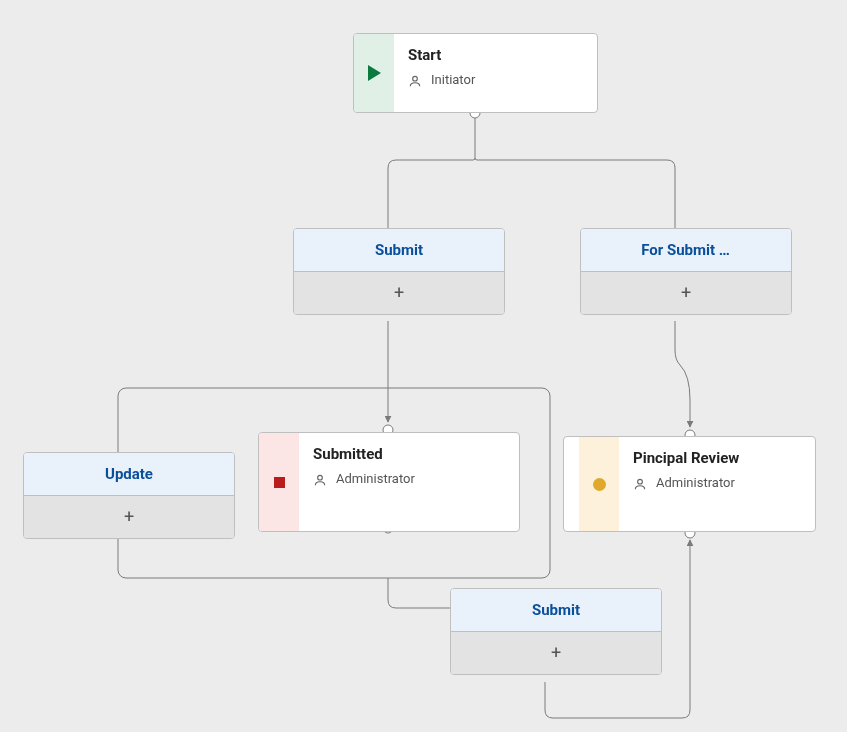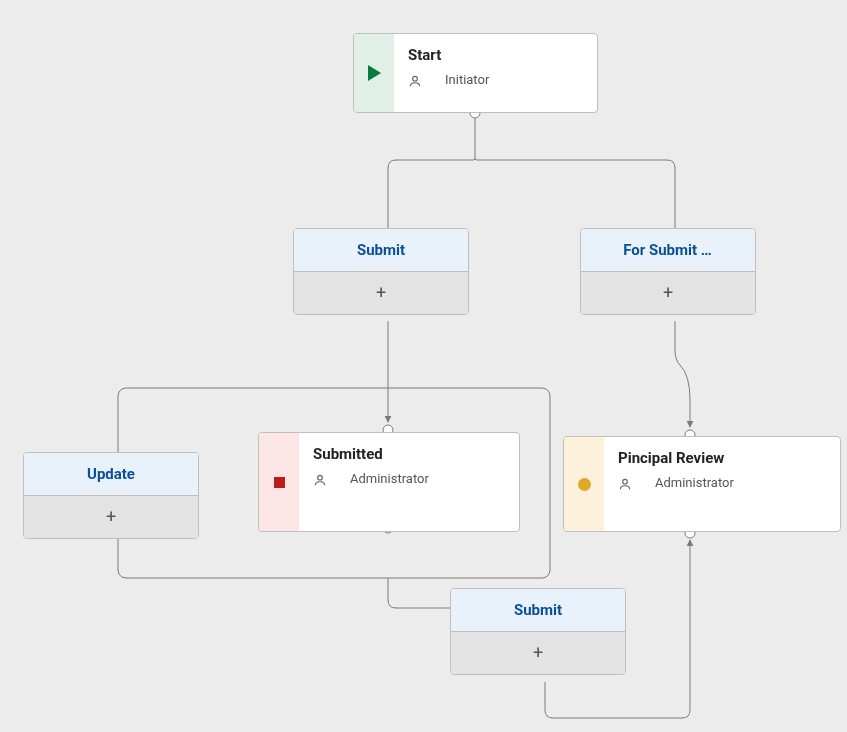--- a/index.html
+++ b/index.html
@@ -8,25 +8,25 @@
   svg.edges { position:absolute; left:0; top:0; width:847px; height:732px; pointer-events:none; }
 
   
   .task-node { position:absolute; display:flex; background:#fff; border:1px solid #bfbfbf; border-radius:4px; overflow:hidden; }
   .task-badge { width:40px; display:flex; align-items:center; justify-content:center; }
   .badge-start { background:#e1f0e7; }
   .badge-stop  { background:#fbe5e5; }
   .badge-mid   { background:#fdf1dc; }
   .task-body { padding:12px 14px 14px 14px; flex:1; }
   .task-title { color:#222; font-size:15px; font-weight:700; margin:0 0 8px 0; line-height:1.2; }
-  .task-role-row { display:flex; align-items:center; gap:23px; }
+  .task-role-row { display:flex; align-items:center; gap:9px; }
   .task-role { color:#555; font-size:13px; }
 
   
-  .action-node { position:absolute; width:176px; background:#fff; border:1px solid #bfbfbf; border-radius:4px; overflow:hidden; }
+  .action-node { position:absolute; width:212px; background:#fff; border:1px solid #bfbfbf; border-radius:4px; overflow:hidden; }
   .action-head { background:#e9f1fb; border-bottom:1px solid #bfbfbf; text-align:center; padding:12px 10px; color:#0a4f9a; font-weight:700; font-size:15px; }
   .action-body { background:#e3e3e3; text-align:center; padding:12px 10px; color:#555; font-size:18px; line-height:1; }
 
   
   .play-icon { width:0; height:0; border-left:13px solid #0a7a3f; border-top:8px solid transparent; border-bottom:8px solid transparent; }
   .stop-icon { width:11px; height:11px; background:#ba1b1b; }
   .dot-icon  { width:13px; height:13px; background:#e0a92b; border-radius:50%; }
   .user-icon { display:inline-block; width:14px; height:14px; }
   .ellipsis { color:#0a4f9a; letter-spacing:1px; }
 </style>
@@ -112,21 +112,21 @@
           <svg viewBox="0 0 24 24" width="14" height="14" fill="none" stroke="#666" stroke-width="2">
               <circle cx="12" cy="8" r="4"></circle>
               <path d="M4 21c0-4 4-6 8-6s8 2 8 6"></path>
             </svg>
         </span>
         <span class="task-role">Administrator</span>
       </div>
     </div>
   </div>
 
-  <div class="task-node" style="left:563px; top:436px; width:278px; height:96px;">
+  <div class="task-node" style="left:563px; top:436px; width:253px; height:96px;padding-left:15px;">
     <div class="task-badge badge-mid">
         <div class="dot-icon"></div>
       </div>
     <div class="task-body">
       <div class="task-title">Pincipal Review</div>
       <div class="task-role-row">
         <span class="user-icon">
           <svg viewBox="0 0 24 24" width="14" height="14" fill="none" stroke="#666" stroke-width="2">
               <circle cx="12" cy="8" r="4"></circle>
               <path d="M4 21c0-4 4-6 8-6s8 2 8 6"></path>

